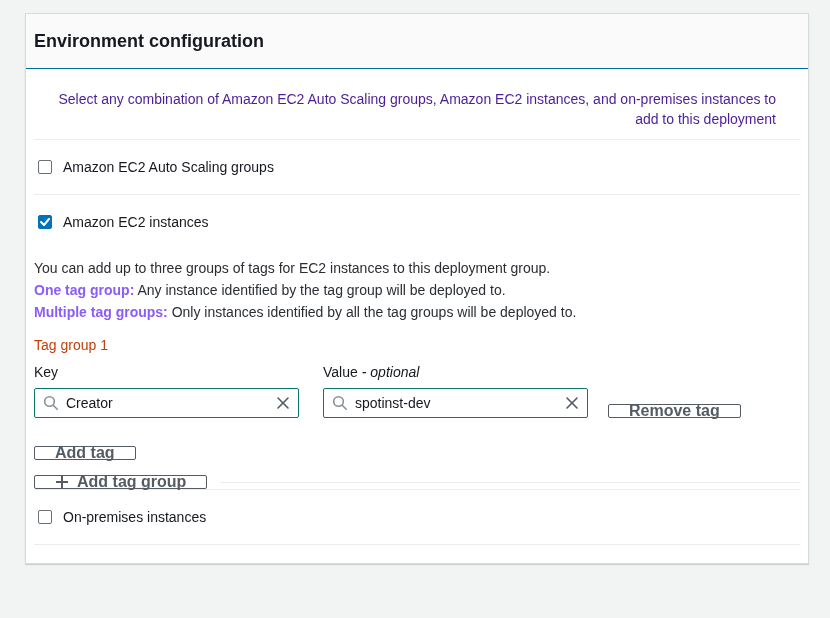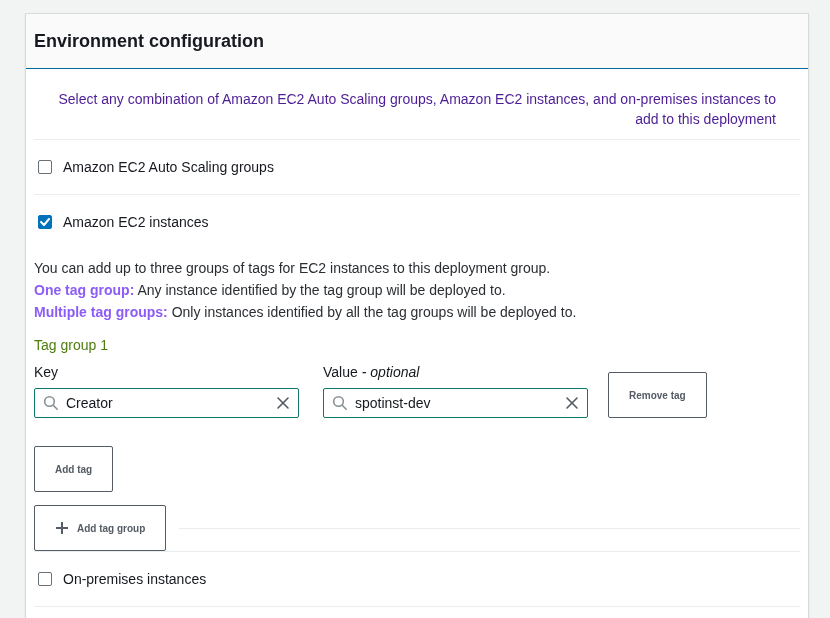--- a/index.html
+++ b/index.html
@@ -77,21 +77,21 @@
     margin-top: 8px;
     font-size: 14px;
     line-height: 22px;
     color: #2a2e33;
   }
   .help-text b { color: #8b5cf6; }
   .tag-group-label {
     margin-top: 13px;
     font-size: 14px;
     line-height: 18px;
-    color: #4d7c0f;
+    color: #c2410c;
   }
   .tag-row {
     display: flex;
     align-items: flex-end;
     margin-top: 10px;
   }
   .field { display: flex; flex-direction: column; }
   .field-key { margin-right: 24px; }
   .field-value { margin-right: 20px; }
   .field-label {
@@ -126,27 +126,27 @@
   }
   .icon-btn {
     background: none;
     border: none;
     padding: 0;
     display: inline-flex;
     cursor: pointer;
     flex: 0 0 auto;
   }
   .btn {
-    height: 46px;
+    height: 14px;
     background: #ffffff;
     border: 1px solid #545b64;
     border-radius: 2px;
     color: #545b64;
     font-family: "Liberation Sans", sans-serif;
-    font-size: 10px;
+    font-size: 16px;
     font-weight: 700;
     padding: 0 20px;
     cursor: pointer;
     display: inline-flex;
     align-items: center;
     justify-content: center;
     gap: 8px;
     white-space: nowrap;
   }
   .add-tag-btn { margin-top: 28px; }

